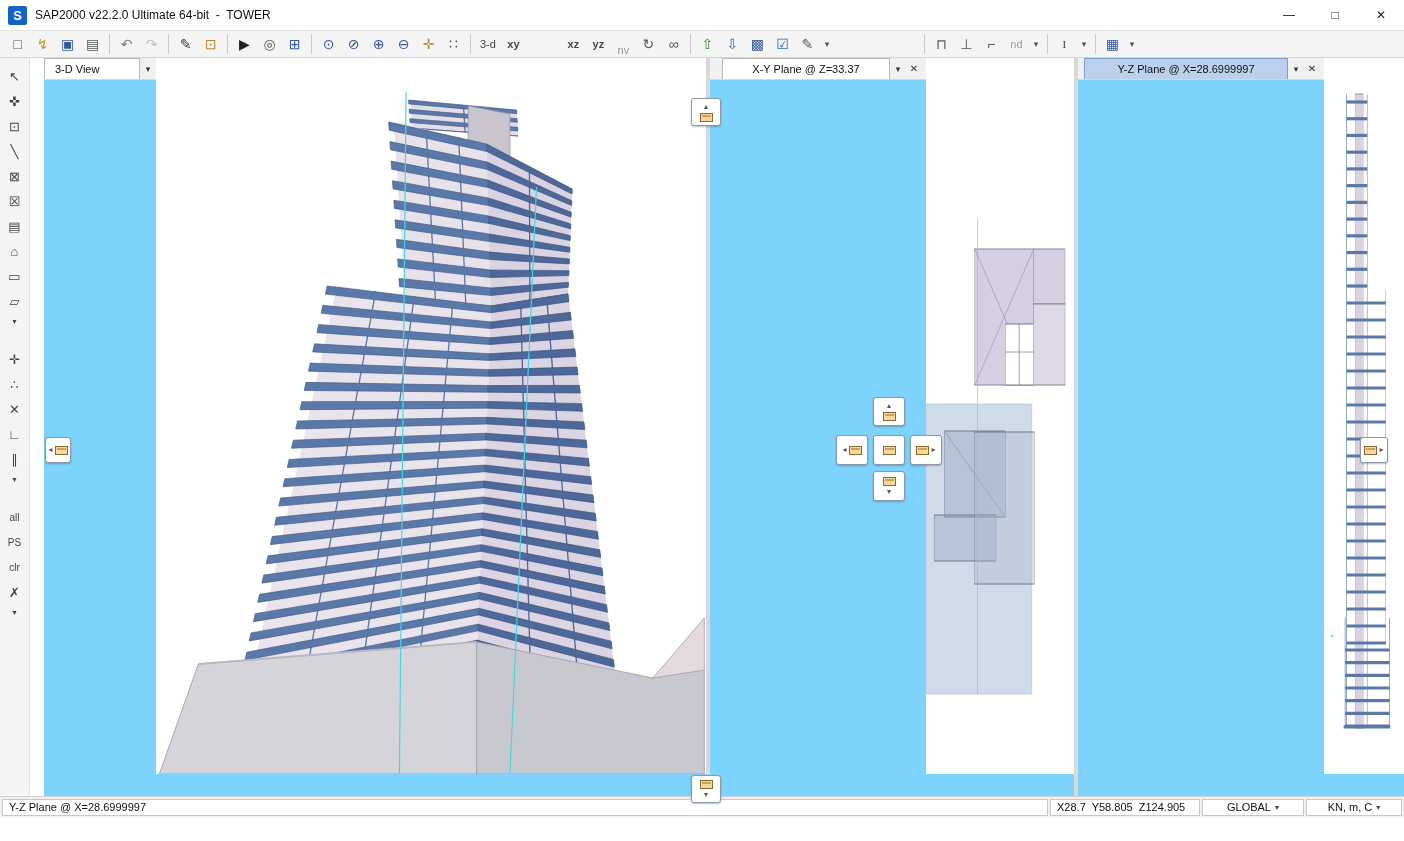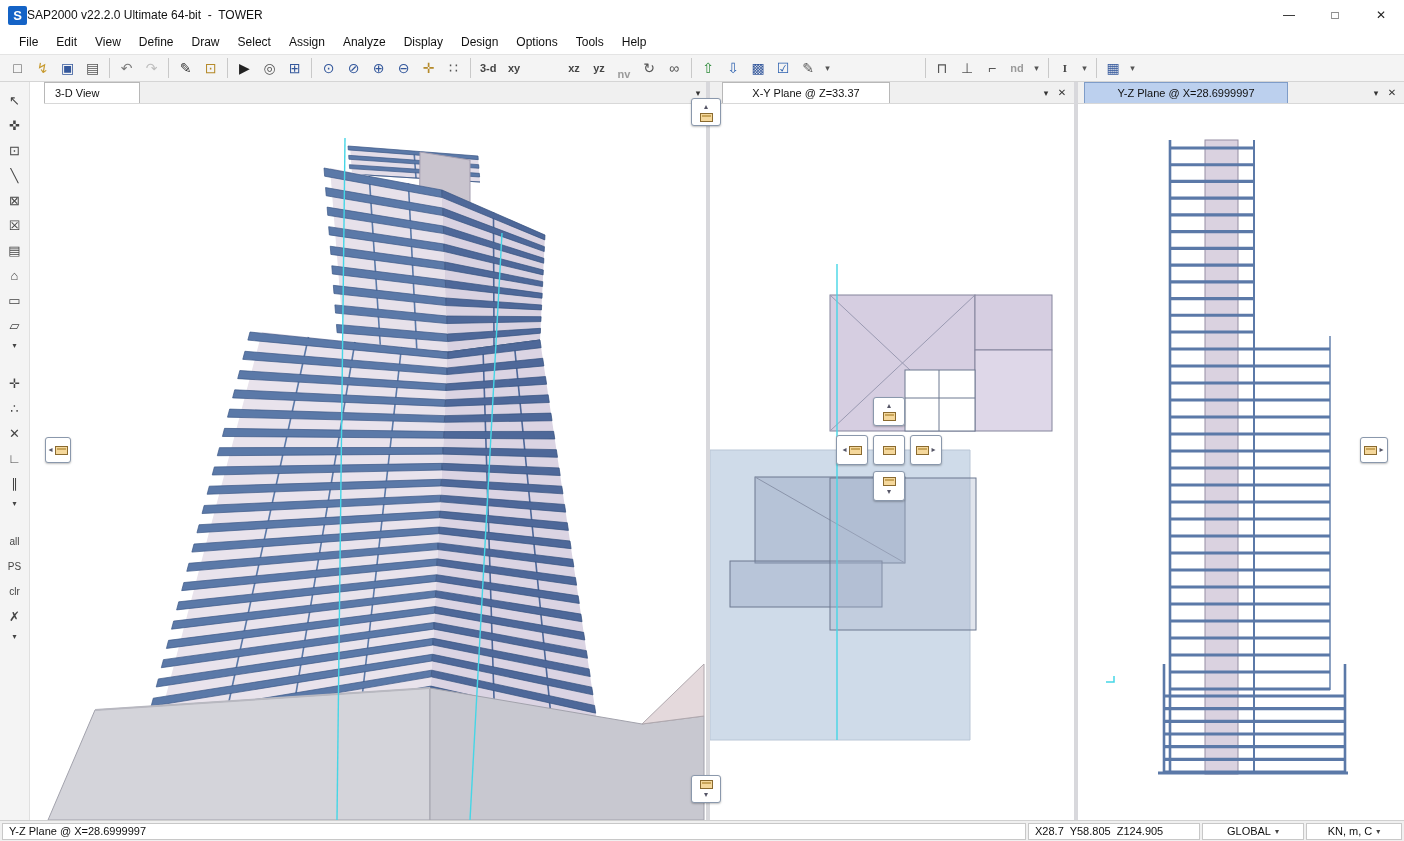--- a/index.html
+++ b/index.html
@@ -1,53 +1,53 @@
 <!DOCTYPE html>
 <html><head>
 <meta charset="utf-8">
 <style>
 *{margin:0;padding:0;box-sizing:border-box}
 html,body{width:1404px;height:841px;overflow:hidden}
 body{font-family:"Liberation Sans",sans-serif;font-size:12px;background:#fff;color:#111}
 .app{position:relative;width:1404px;height:841px;background:#fff;overflow:hidden}
 .titlebar{height:30px;display:flex;align-items:center;padding-left:8px;background:#fff}
 .logo{width:19px;height:19px;background:#1463c6;color:#fff;font-weight:bold;font-size:13px;display:flex;align-items:center;justify-content:center;border-radius:2px}
-.title{font-size:12px;white-space:pre}
+.title{margin-left:8px;font-size:12px;white-space:pre}
 .win-controls{margin-left:auto;display:flex;height:100%}
 .win-btn{width:46px;display:flex;align-items:center;justify-content:center;font-size:12px;color:#222;cursor:default}
 .menubar{height:24px;display:flex;align-items:center;background:#fff;padding-left:10px}
 .menu-item{padding:3px 9px;font-size:12px;cursor:default}
 .toolbar{height:28px;display:flex;align-items:center;background:#f4f4f4;border-top:1px solid #e4e4e4;border-bottom:1px solid #d5d5d5;padding:0 5px}
 .tb-btn{min-width:23px;height:23px;display:flex;align-items:center;justify-content:center;font-size:14px;color:#444;margin:0 1px;border:1px solid transparent;border-radius:2px;cursor:default}
-.tb-text{font-size:11px;font-weight:700;padding:0 3px}
+.tb-text{font-size:11px;font-weight:400;padding:0 3px}
 .tb-car{min-width:12px;font-size:9px;color:#555}
 .tb-sep{width:1px;height:20px;background:#c9c9c9;margin:0 4px}
 .tb-space{height:1px;display:inline-block}
 .workarea{position:relative;height:738px;display:flex;background:#fff}
 .side-toolbar{width:30px;background:#f4f4f4;border-right:1px solid #e0e0e0;display:flex;flex-direction:column;align-items:center;padding-top:6px}
 .sb-btn{width:24px;height:23px;display:flex;align-items:center;justify-content:center;font-size:13px;color:#444;margin:1px 0;border:1px solid transparent;border-radius:2px;cursor:default}
 .sb-text{font-size:10px;font-weight:400}
 .sb-car{height:12px;font-size:8px}
 .sb-gap{margin-top:20px}
 .panels{flex:1;display:flex;background:#d8d8dc}
 .spacer{width:14px;background:#fff}
-.panel{background:#7dd3fc;display:flex;flex-direction:column}
+.panel{background:#7dd3fc;display:flex;flex-direction:row}
 .p1{width:662px}.p2{width:364px;margin-left:4px}.p3{width:326px;margin-left:4px}
 .panel header{height:22px;background:#f0f0f0;border-bottom:1px solid #d8d8d8;display:flex;align-items:center}
 .tab{height:21px;display:flex;align-items:center;padding:0 10px;font-size:11px;background:#fff;border:1px solid #b8b8b8;border-bottom:none;white-space:nowrap}
 .tab-3d{min-width:96px}
 .tab-center{margin-left:12px;min-width:168px;justify-content:center}
 .tab-active{background:#bcd0ee;border-color:#7e9cc8;min-width:204px;justify-content:center;margin-left:6px}
 .hdr-caret{margin-left:auto;width:16px;text-align:center;font-size:9px;color:#333;cursor:default}
 .hdr-close{width:16px;text-align:center;font-size:10px;color:#333;margin-right:4px;cursor:default}
 .panel svg{display:block;width:100%;height:716px;background:#fff}
 .statusbar{height:21px;background:#f0f0f0;border-top:1px solid #d0d0d0;display:flex;align-items:center;font-size:11px;padding:0 2px;gap:2px}
 .sb-box{background:#fff;border:1px solid #c8c8c8;height:17px;display:flex;align-items:center;padding:0 6px;white-space:pre}
 .sb-left{flex:1}
-.sb-coords{width:172px}
+.sb-coords{width:150px}
 .sb-combo{width:102px;justify-content:center;cursor:default}
 .sb-combo.units{width:96px}
 .caret-sm{font-size:8px;color:#444;margin-left:4px}
 .overlay{position:absolute;inset:0;pointer-events:none}
 .nav-btn{position:absolute;background:#fff;border:1px solid #8a98ac;border-radius:3px;box-shadow:0 1px 2px rgba(0,0,0,.25);display:flex;align-items:center;justify-content:center;gap:2px;pointer-events:auto;cursor:default}
 .nav-arrow{font-size:8px;color:#556;line-height:1}
 .mini-win{width:13px;height:9px;background:#f5d89c;border:1px solid #8a6a2f;position:relative;display:inline-block}
 .mini-win::before{content:"";position:absolute;left:1px;right:1px;top:1px;height:2px;background:#c9a55a}
 </style>
 </head>
@@ -58,35 +58,20 @@
   <div class="titlebar">
     <span class="logo">S</span>
     <span class="title">SAP2000 v22.2.0 Ultimate 64-bit  -  TOWER</span>
     <div class="win-controls">
       <span class="win-btn">—</span>
       <span class="win-btn">□</span>
       <span class="win-btn">✕</span>
     </div>
   </div>
 
-  <div class="menubar" id="menubar">
-      <div class="menu-item">File</div>
-      <div class="menu-item">Edit</div>
-      <div class="menu-item">View</div>
-      <div class="menu-item">Define</div>
-      <div class="menu-item">Draw</div>
-      <div class="menu-item">Select</div>
-      <div class="menu-item">Assign</div>
-      <div class="menu-item">Analyze</div>
-      <div class="menu-item">Display</div>
-      <div class="menu-item">Design</div>
-      <div class="menu-item">Options</div>
-      <div class="menu-item">Tools</div>
-      <div class="menu-item">Help</div>
-    </div>
 
   <div class="toolbar" id="toolbar">
       <span class="tb-btn" style="color: rgb(85, 85, 85);">□</span>
       <span class="tb-btn" style="color: rgb(199, 154, 46);">↯</span>
       <span class="tb-btn" style="color: rgb(52, 88, 156);">▣</span>
       <span class="tb-btn" style="color: rgb(85, 85, 85);">▤</span>
       <span class="tb-sep"></span>
       <span class="tb-btn" style="color: rgb(122, 122, 122);">↶</span>
       <span class="tb-btn" style="color: rgb(189, 189, 189);">↷</span>
       <span class="tb-sep"></span>

